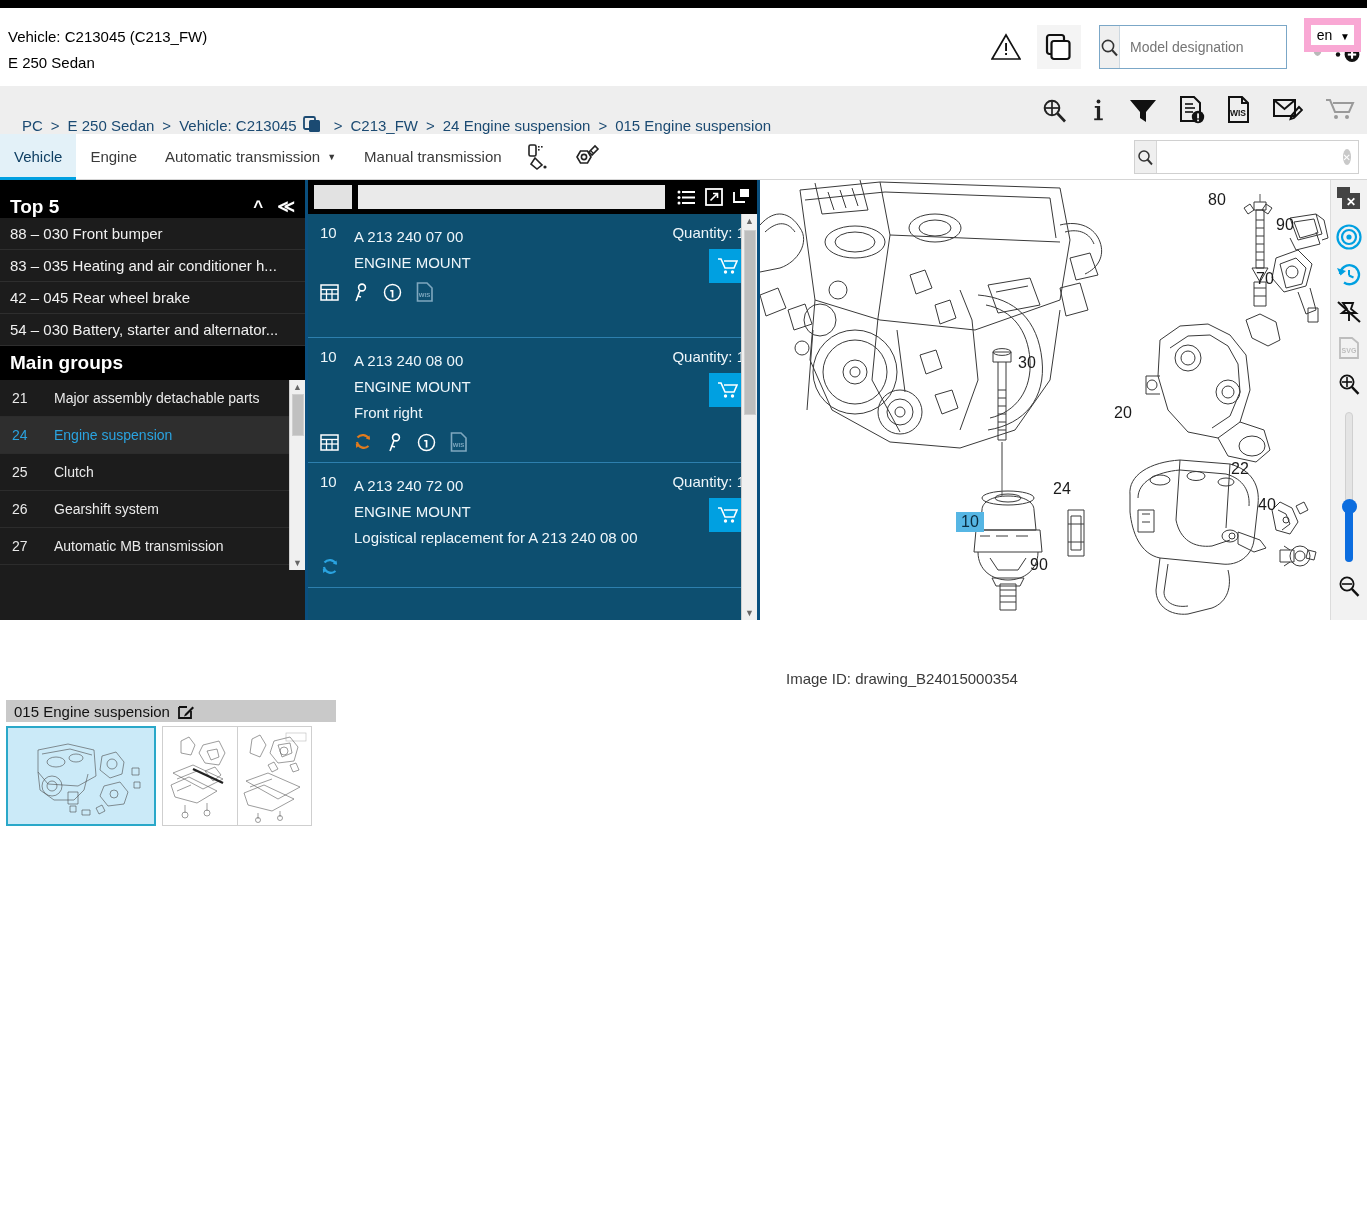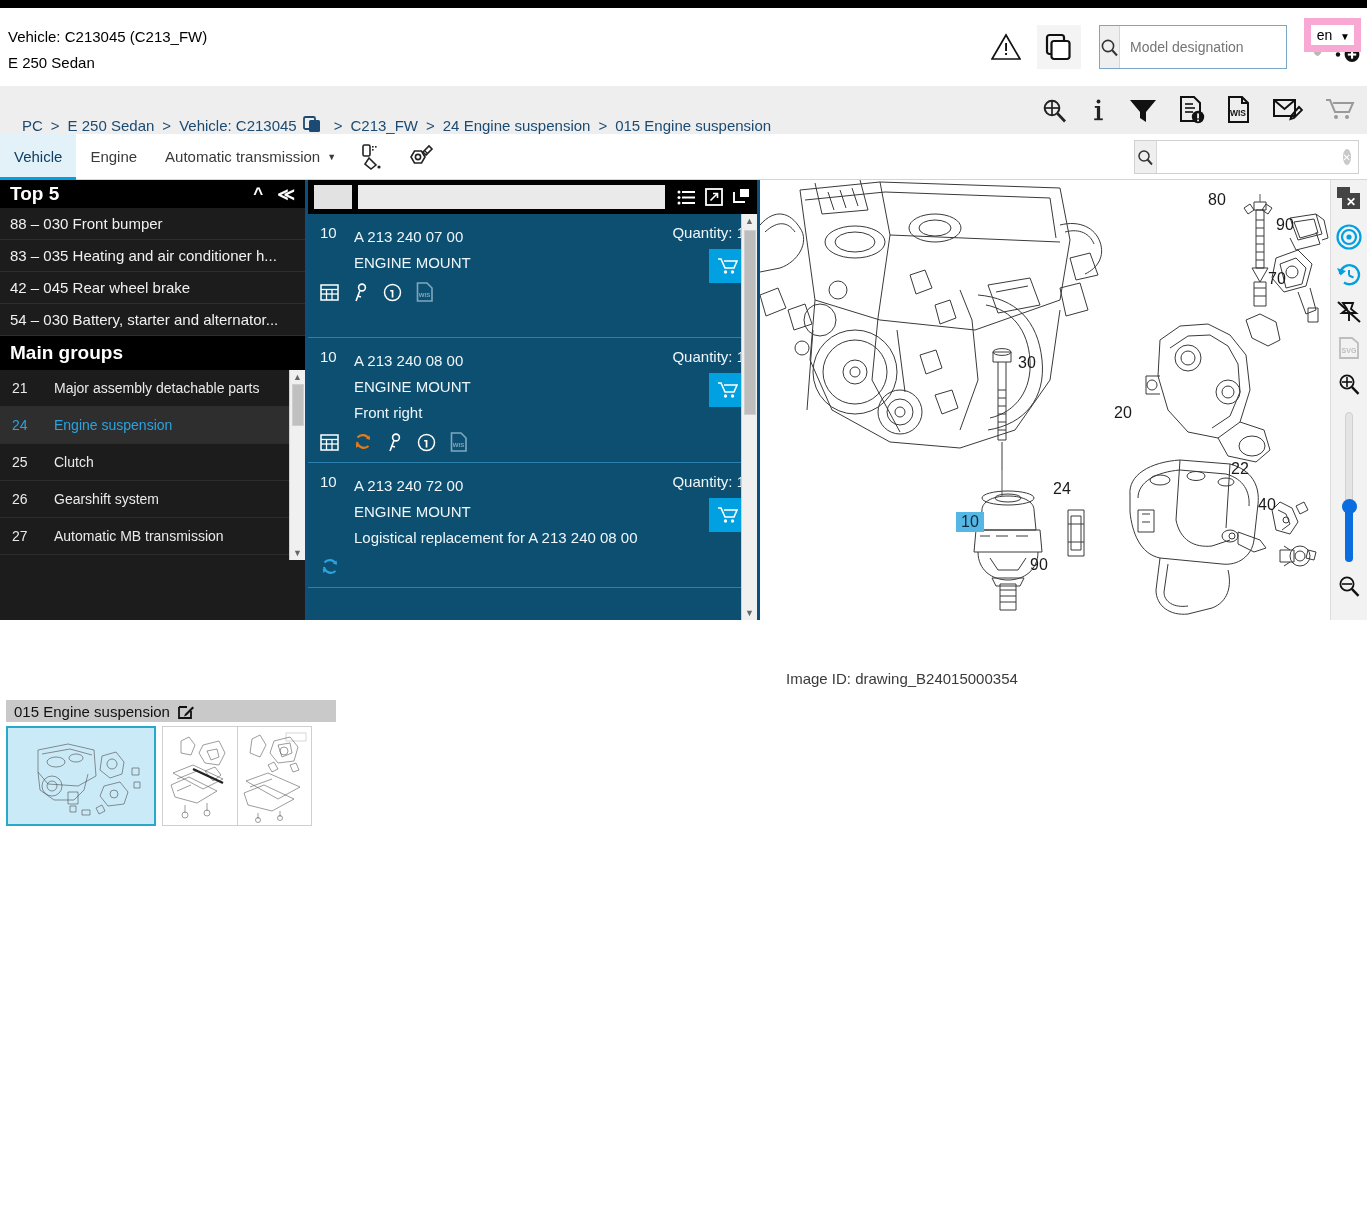--- a/index.html
+++ b/index.html
@@ -103,23 +103,23 @@
     color: #fff; font-size: 10px; display: flex; align-items: center;
     justify-content: center; margin-right: 7px; cursor: pointer;
   }
 
   
   .content { display: flex; height: 440px; align-items: stretch; }
 
   
   .sidebar { width: 305px; background: #1c1c1c; position: relative; }
   .side-head {
-    height: 28px; background: #000; color: #fff; font-size: 19px;
-    font-weight: bold; display: flex; align-items: center;
-    padding: 0 10px; justify-content: space-between;
+    height: 38px; background: #000; color: #fff; font-size: 19px;
+    font-weight: bold; display: flex; align-items: flex-start;
+    padding: 16px 10px; justify-content: space-between;
   }
   .side-head-icons { display: flex; gap: 14px; align-items: center; }
   .side-head-icons span { cursor: pointer; font-size: 17px; }
   .top5-item {
     height: 32px; display: flex; align-items: center; padding-left: 10px;
     color: #f0f0f0; font-size: 15px; border-bottom: 1px solid #2e2e2e;
     cursor: pointer; white-space: nowrap; overflow: hidden;
   }
   .mg-head {
     height: 34px; background: #000; color: #fff; font-size: 19px;
@@ -384,20 +384,23 @@
 <div class="tabbar">
   <div class="tab active">
     <span>Vehicle</span>
   </div>
   <div class="tab">
     <span>Engine</span>
   </div>
   <div class="tab">
     <span>Automatic transmission</span>
     <span class="caret">▼</span>
+  </div>
+  <div class="tab">
+    <span>Manual transmission</span>
   </div>
   <div class="tab-icon">
     <svg width="26" height="28" viewBox="0 0 26 28">
         <rect x="3" y="2" width="7" height="11" rx="1.5" fill="none" stroke="#222" stroke-width="1.6"></rect>
         <rect x="12" y="3" width="1.6" height="1.6" fill="#222"></rect>
         <rect x="15" y="3" width="1.6" height="1.6" fill="#222"></rect>
         <rect x="12" y="6" width="1.6" height="1.6" fill="#222"></rect>
         <path d="M9 15 L16 22 L11 26 L5 21 Z" fill="none" stroke="#222" stroke-width="1.6"></path>
         <circle cx="19" cy="24" r="1.6" fill="#222"></circle>
       </svg>
@@ -782,21 +785,21 @@
         <path d="M538 112 l8 22 l10 -4 l-6 -22"></path>
         <path d="M548 128 h10 v14 h-10 z"></path>
 
         <line x1="242" y1="290" x2="242" y2="316" stroke="#555"></line>
         <line x1="500" y1="14" x2="500" y2="22" stroke="#555"></line>
       </g>
     </svg>
 
     <div class="callout" style="left:448px; top:11px;">80</div>
     <div class="callout" style="left:516px; top:36px;">90</div>
-    <div class="callout" style="left:508px; top:90px;">70</div>
+    <div class="callout" style="left:496px; top:90px;">70</div>
     <div class="callout" style="left:258px; top:174px;">30</div>
     <div class="callout" style="left:354px; top:224px;">20</div>
     <div class="callout" style="left:293px; top:300px;">24</div>
     <div class="callout" style="left:471px; top:280px;">22</div>
     <div class="callout" style="left:498px; top:316px;">40</div>
     <div class="callout hl" style="left:196px; top:332px;">10</div>
     <div class="callout" style="left:270px; top:376px;">90</div>
   </div>
 
   <div class="rtools">

